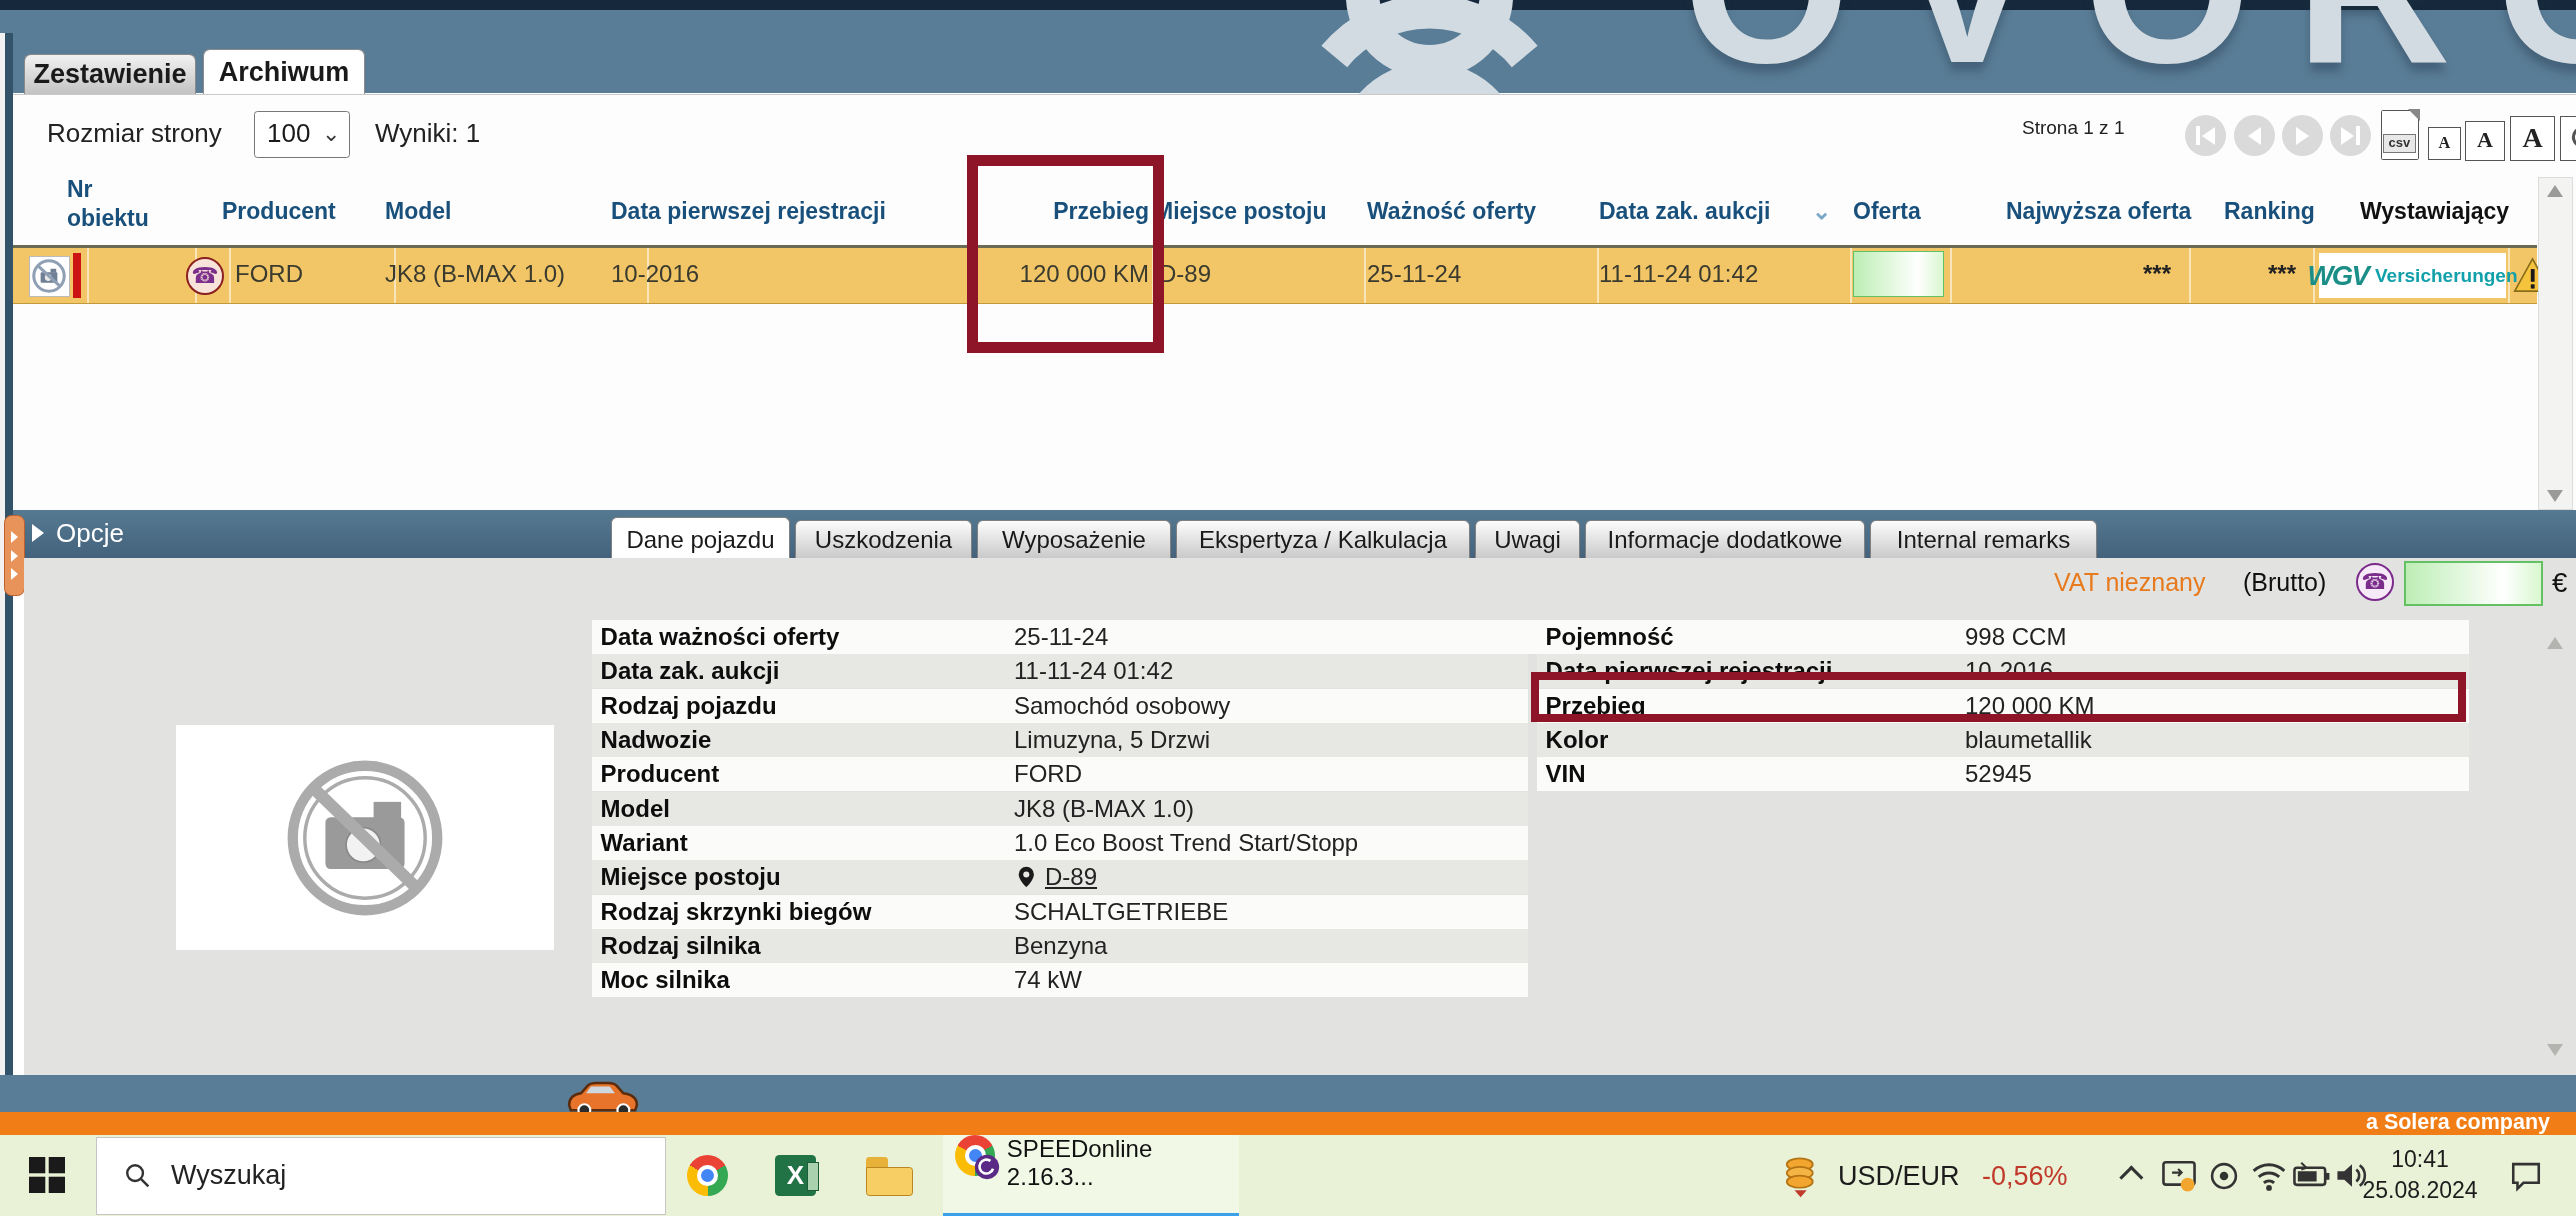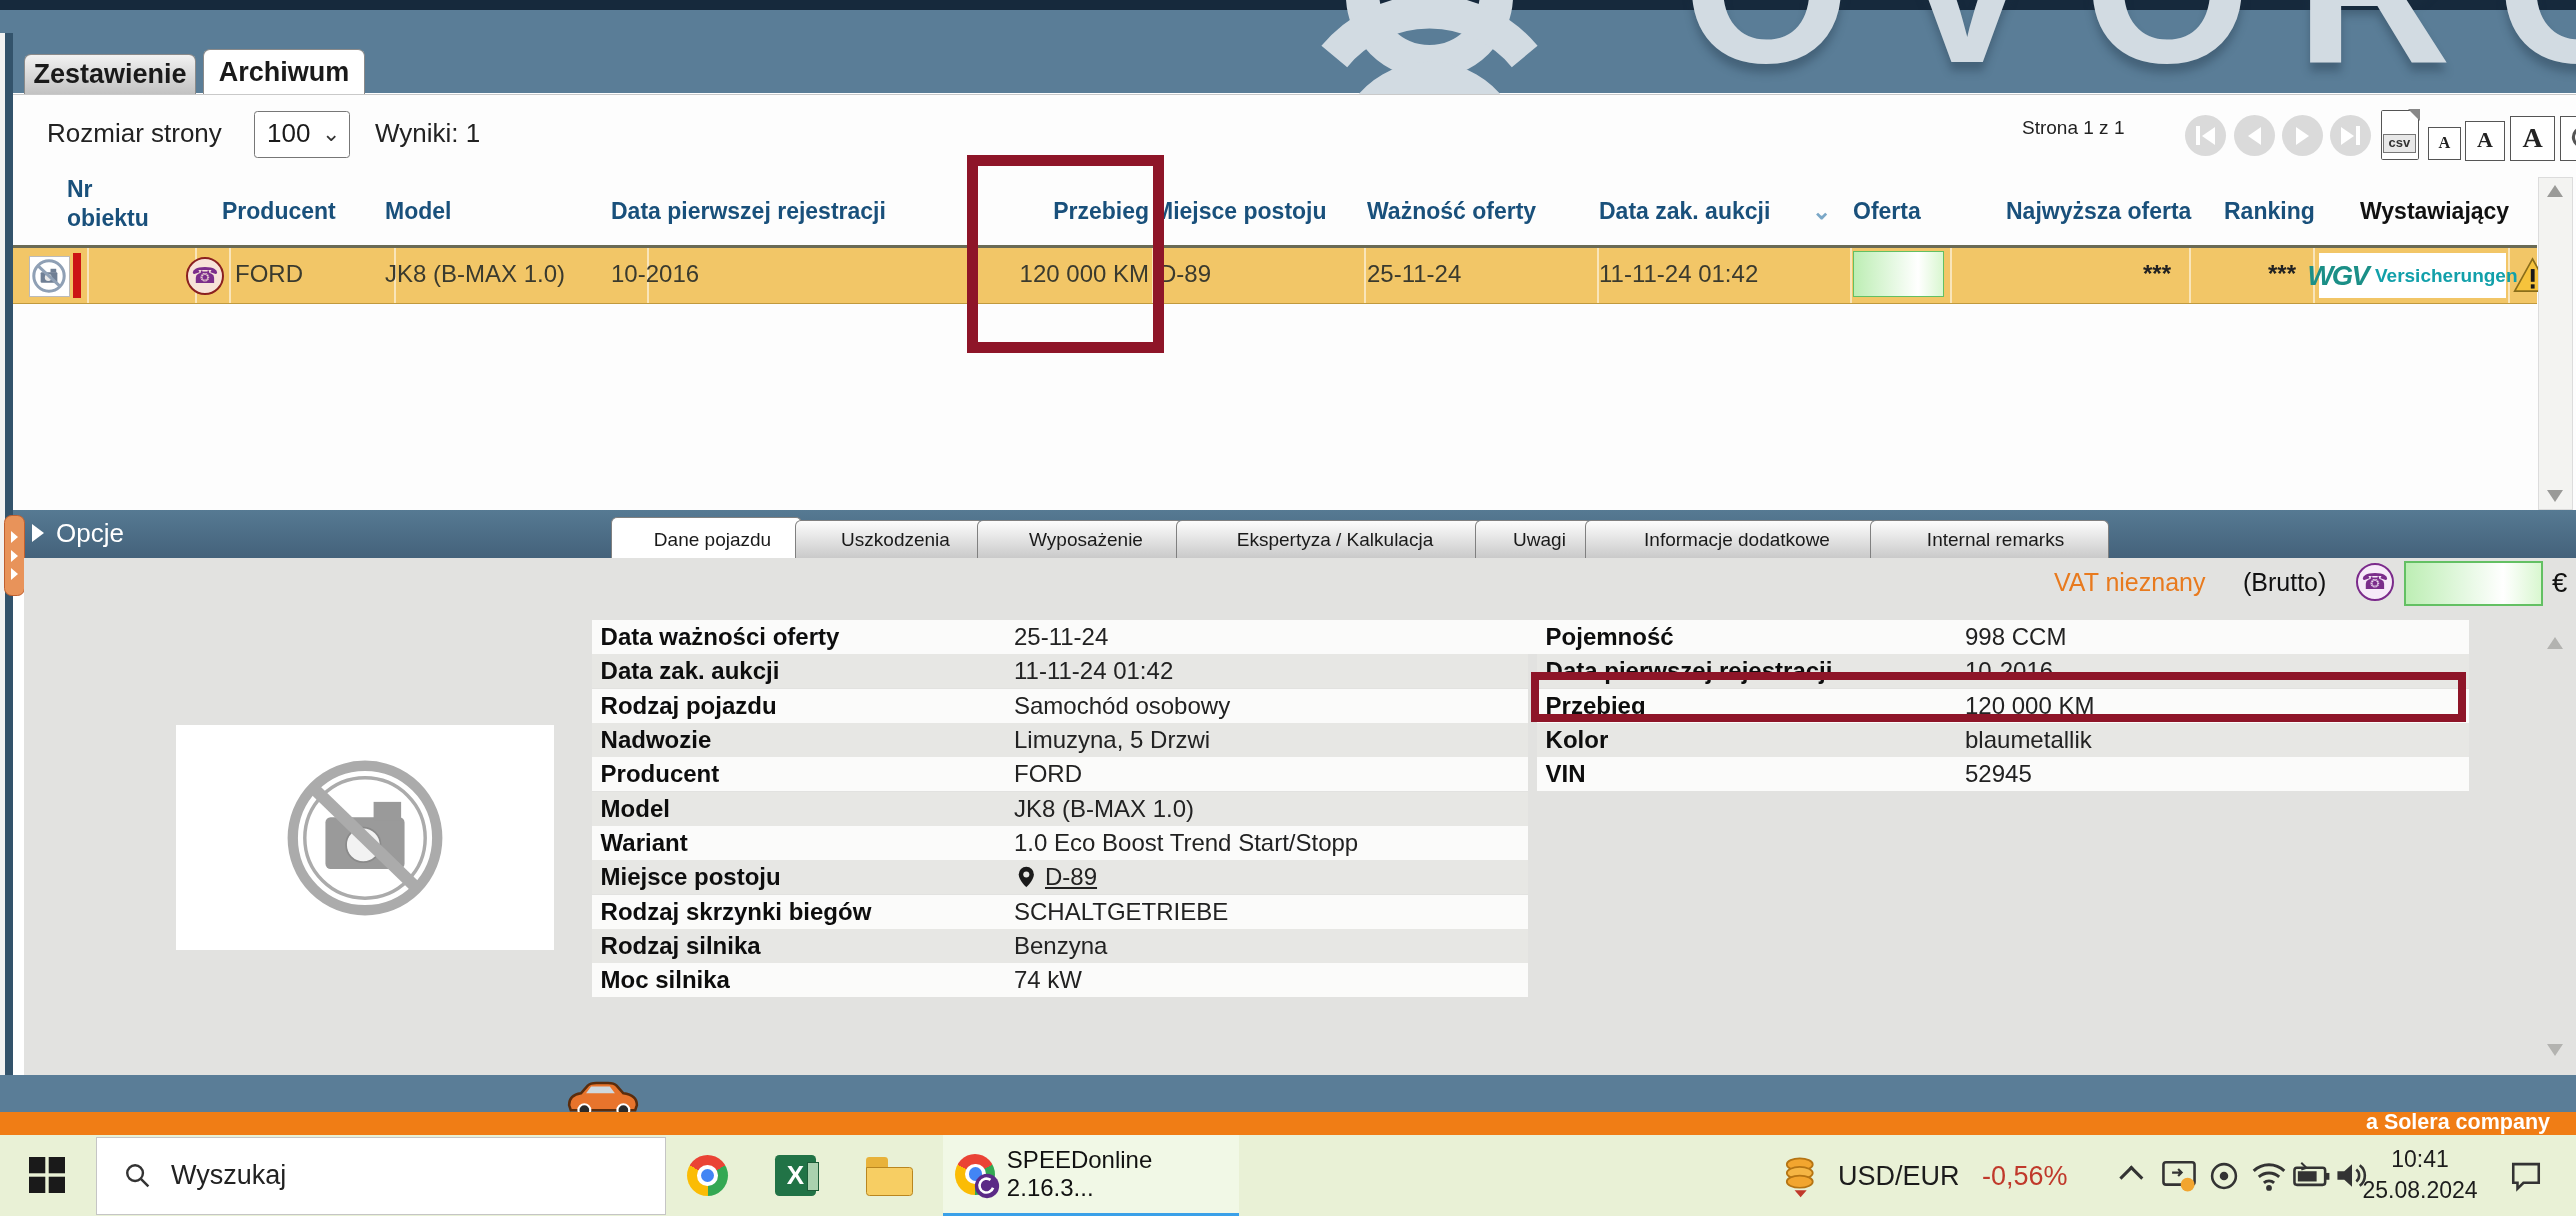--- a/index.html
+++ b/index.html
@@ -53,21 +53,21 @@
   
   .options-bar{left:13px;top:510px;width:2563px;height:48px;
                background:linear-gradient(#567a93,#44627b);color:#fff;}
   .orange-pill{left:4.3px;top:515px;width:19px;height:79px;background:#e8935a;border:1.7px solid #c06030;
                border-radius:7.7px;display:flex;flex-direction:column;align-items:center;
                justify-content:center;gap:6.9px;cursor:pointer;}
   .pill-tri{width:0;height:0;border-top:6px solid transparent;border-bottom:6px solid transparent;
             border-left:7.7px solid #fff;}
   .dtab{position:absolute;top:520px;height:38px;border:0.9px solid #808080;border-bottom:none;
         border-radius:6px 6px 0 0;background:linear-gradient(#fdfdfd,#c8c8c8);
-        font-size:19px;line-height:38px;text-align:center;cursor:pointer;white-space:nowrap;padding-left:12px;}
+        font-size:24px;line-height:38px;text-align:center;cursor:pointer;white-space:nowrap;}
   .dtab.active{top:517px;height:43px;line-height:43px;background:#fff;font-weight:normal;}
   
   .details-panel{left:24px;top:558px;width:2552px;height:517px;background:#e2e2e0;}
   .drow{position:absolute;height:34px;font-size:24px;line-height:34px;white-space:nowrap;}
   .drow.odd{background:#fbfbfa;}
   .dlabel{position:absolute;left:8.6px;font-weight:bold;color:#0d0d0d;}
   .dval{position:absolute;color:#222;}
   .photo-box{left:152px;top:167px;width:378px;height:225px;background:#fff;
              display:flex;align-items:center;justify-content:center;}
   
@@ -81,21 +81,21 @@
   .search-box{left:96px;top:1.7px;width:570px;height:78px;background:#fff;border:0.9px solid #c5c5c5;
               display:flex;align-items:center;gap:19px;padding-left:26px;box-sizing:border-box;cursor:text;}
   .chrome{width:41px;height:41px;border-radius:50%;
           background:conic-gradient(from -60deg,#ea4335 0 120deg,#4285f4 0 120deg,#34a853 120deg 240deg,#fbbc05 240deg 360deg);
           position:relative;}
   .chrome:before{content:"";position:absolute;left:10.3px;top:10.3px;width:20.6px;height:20.6px;
                  border-radius:50%;background:#fff;}
   .chrome:after{content:"";position:absolute;left:13.7px;top:13.7px;width:13.7px;height:13.7px;
                 border-radius:50%;background:#4285f4;}
   .app-btn{left:943px;top:0;width:296px;height:82px;background:#f1f8e6;border-bottom:4.3px solid #3aa0e8;
-           display:flex;align-items:center;gap:12px;padding-left:12px;box-sizing:border-box;cursor:pointer;}
+           display:flex;align-items:flex-start;gap:12px;padding-left:12px;box-sizing:border-box;cursor:pointer;}
   .tray-text{font-size:27px;color:#1c1c1c;}
   .neg{color:#c0392b;}
   .clock{position:absolute;left:2360px;top:8.6px;width:120px;text-align:center;
          font-size:23px;color:#1c1c1c;line-height:31px;cursor:pointer;}
   .chev{width:13.7px;height:13.7px;border-left:3.4px solid #333;border-top:3.4px solid #333;
         transform:rotate(45deg);margin-top:6.9px;}
 </style>
 </head>
 <body>
 

